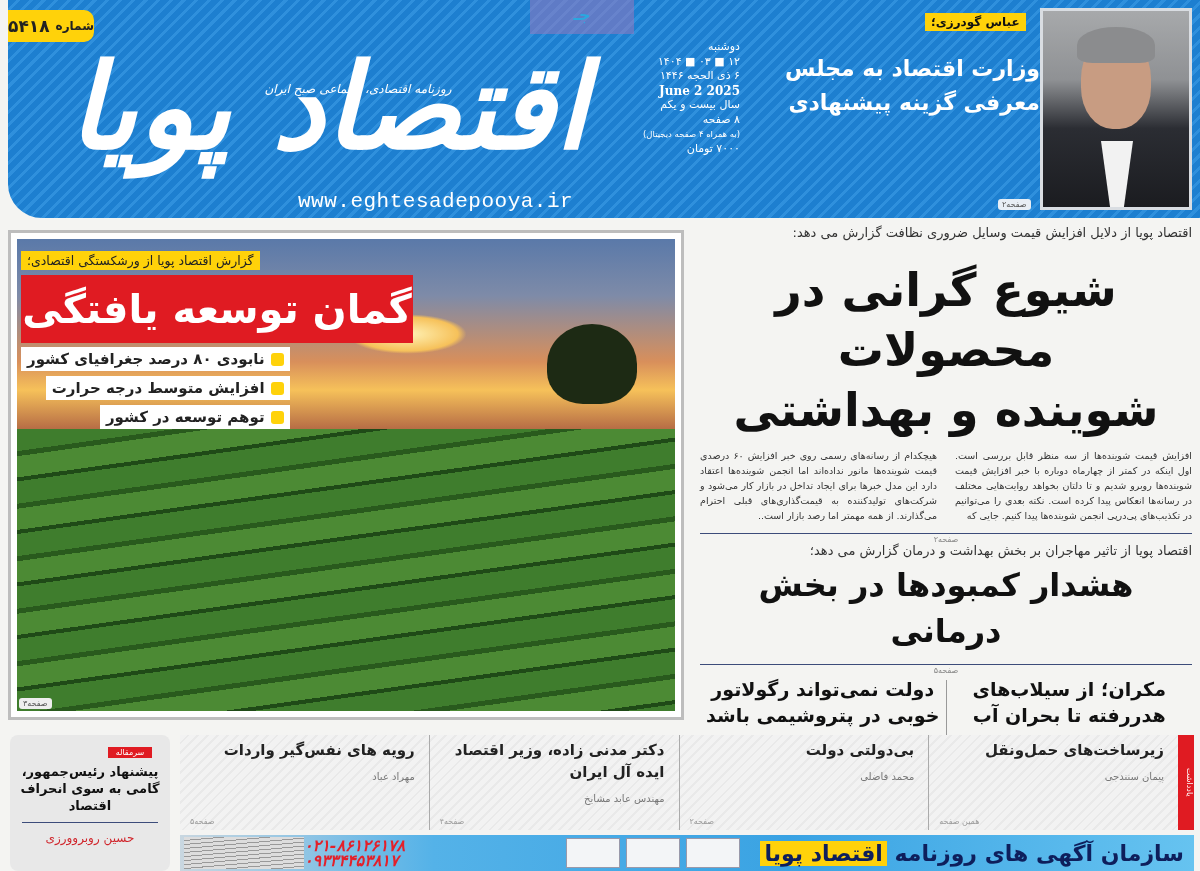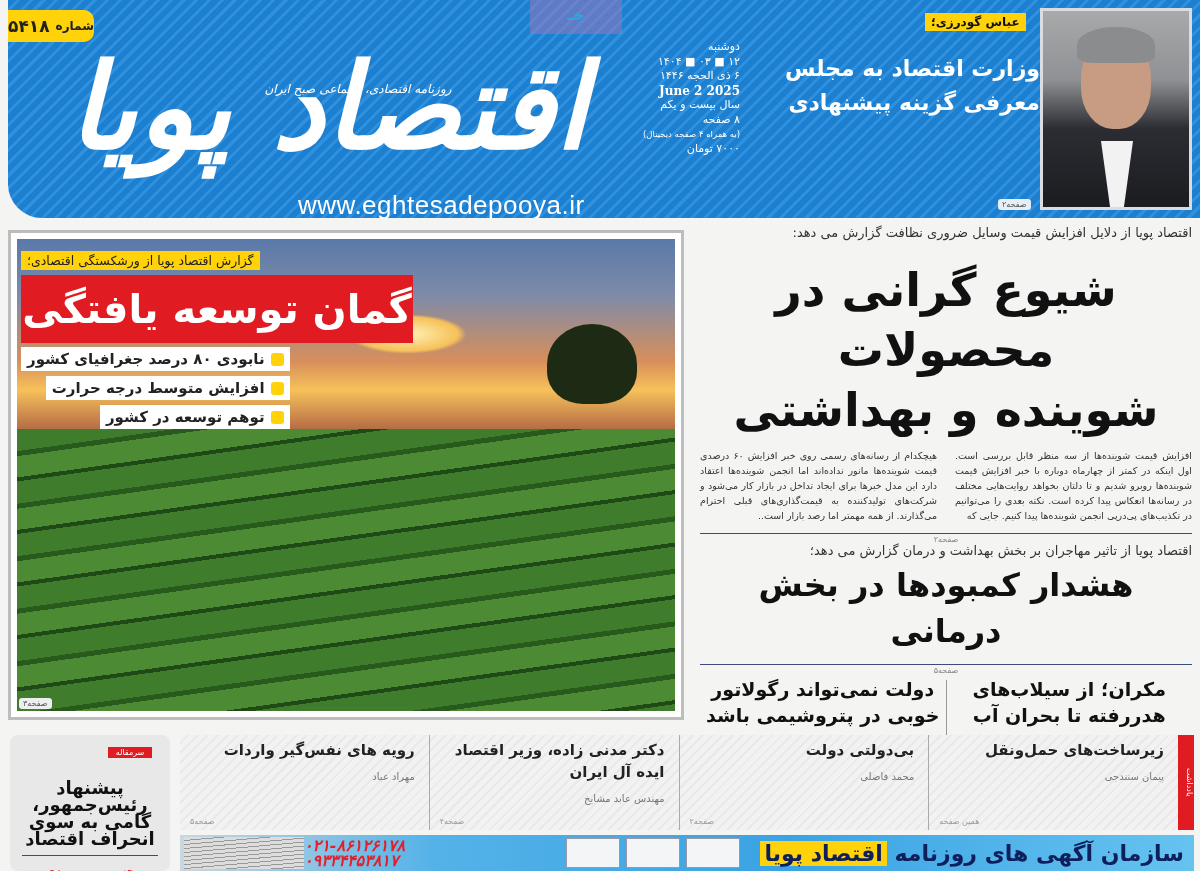--- a/index.html
+++ b/index.html
@@ -5,22 +5,22 @@
 *{box-sizing:border-box;margin:0;padding:0}
 body{width:1200px;height:871px;overflow:hidden;background:#f4f4f2;font-family:"DejaVu Sans",sans-serif;position:relative}
 .masthead{position:absolute;left:8px;top:0;width:1192px;height:218px;border-radius:0 0 0 34px;
  background:repeating-linear-gradient(135deg,#1d7fd0 0 6px,#2f90dd 6px 9px);overflow:hidden}
 .issue{position:absolute;left:0;top:10px;height:32px;width:86px;background:#ffd20a;border-radius:0 10px 10px 0;
  display:flex;align-items:center;justify-content:center;gap:6px;direction:rtl;font-weight:bold;color:#222}
 .issue .lbl{font-size:12px}.issue .num{font-size:17px}
 .logo{position:absolute;left:30px;top:22px;width:580px;height:170px;direction:rtl;color:#fff;font-family:"DejaVu Serif",serif;
  font-size:118px;font-weight:bold;line-height:170px;text-align:center;font-style:italic;letter-spacing:-6px}
 .tagline{position:absolute;left:250px;top:82px;width:200px;direction:rtl;color:#fff;font-size:12px;font-style:italic;text-align:center}
-.url{position:absolute;left:290px;top:190px;color:#fff;font-size:26px;font-family:Liberation Sans, sans-serif;letter-spacing:.5px}
-.watermark{position:absolute;left:522px;top:0;width:92px;height:34px;background:rgba(150,120,190,.55);color:#2aa8e0;font-weight:bold;font-size:16px;text-align:center;line-height:30px}
+.url{position:absolute;left:290px;top:190px;color:#fff;font-size:21px;font-family:Liberation Mono, monospace;letter-spacing:.5px}
+.watermark{position:absolute;left:522px;top:0;width:104px;height:34px;background:rgba(150,120,190,.55);color:#2aa8e0;font-weight:bold;font-size:16px;text-align:center;line-height:30px}
 .dateblock{position:absolute;left:612px;top:40px;width:120px;direction:rtl;color:#fff;font-size:11px;line-height:14.5px;text-align:right}
 .dateblock .en{font-family:"DejaVu Serif",serif;font-weight:bold;font-size:12px}
 .dateblock .sm{font-size:8.5px}
 .kicker-top{position:absolute;left:917px;top:13px;background:#ffd20a;color:#111;font-size:12px;padding:2px 6px;direction:rtl;font-weight:bold}
 .top-head{position:absolute;left:770px;top:52px;width:262px;direction:rtl;text-align:right;color:#fff;font-size:22px;font-weight:bold;line-height:34px}
 .portrait{position:absolute;left:1040px;top:8px;width:152px;height:202px;border:3px solid #d9dde2;background:linear-gradient(180deg,#a7a9ab 0%,#8f9194 35%,#2b2d33 60%,#1b1c20 100%);overflow:hidden}
 .portrait .face{position:absolute;left:38px;top:26px;width:70px;height:92px;border-radius:45%;background:#c89c82}
 .portrait .hair{position:absolute;left:34px;top:16px;width:78px;height:36px;border-radius:50% 50% 20% 20%;background:#8b8c8e}
 .portrait .shirt{position:absolute;left:58px;top:130px;width:32px;height:70px;background:#f2f2f2;clip-path:polygon(0 0,100% 0,70% 100%,30% 100%)}
 .pageref-top{position:absolute;left:990px;top:199px;background:#e8eef5;color:#555;font-size:8px;padding:1px 4px;border-radius:3px;direction:rtl}
@@ -54,21 +54,21 @@
 .bottom{position:absolute;left:180px;top:735px;width:1014px;height:95px;direction:rtl;display:flex;
  background:repeating-linear-gradient(135deg,#f2f2f2 0 5px,#e9e9e9 5px 7px)}
 .note-tag{width:16px;background:#e01b22;color:#fff;font-size:8px;writing-mode:vertical-rl;text-align:center}
 .col{flex:1;position:relative;padding:4px 14px;text-align:right}
 .col+.col{border-right:1px solid #aaa}
 .col .t{font-size:15px;font-weight:bold;color:#222;line-height:22px}
 .col .a{font-size:10px;color:#777;margin-top:10px}
 .col .p{position:absolute;left:10px;bottom:4px;font-size:8px;color:#999}
 .editorial{position:absolute;left:10px;top:735px;width:160px;height:136px;background:#e8e8e8;border-radius:8px;direction:rtl;text-align:center;padding-top:5px}
 .editorial .tag{display:inline-block;background:#e01b22;color:#fff;font-size:8px;padding:1px 8px;margin-right:-80px}
-.editorial .t{font-size:18px;font-weight:bold;color:#111;line-height:17px;margin-top:20px}
+.editorial .t{font-size:13px;font-weight:bold;color:#111;line-height:17px;margin-top:4px}
 .editorial .line{border-top:1px solid #3c4c7a;margin:8px 12px}
 .editorial .auth{color:#d0252b;font-size:12px}
 .ad{position:absolute;left:180px;top:835px;width:1014px;height:36px;background:linear-gradient(90deg,#c9d7e0,#54b2e8 25%,#3aa3e3 60%,#66c3f0);display:flex;align-items:center;direction:rtl}
 .ad .title{font-size:22px;font-weight:bold;color:#0e1f5c;padding:0 10px}
 .ad .title b{background:#ffd20a;padding:0 4px}
 .ad .thumbs{display:flex;gap:6px;margin:0 10px}
 .ad .thumb{width:54px;height:30px;background:#f3f5f7;border:1px solid #99a}
 .ad .phones{font-size:16px;color:#e3202a;font-weight:bold;font-style:italic;direction:ltr;line-height:15px;margin-right:auto;padding-right:20px;text-align:left}
 .ad .paper{width:120px;height:32px;background:repeating-linear-gradient(175deg,#ddd 0 3px,#999 3px 4px);margin-left:4px}
 </style>

